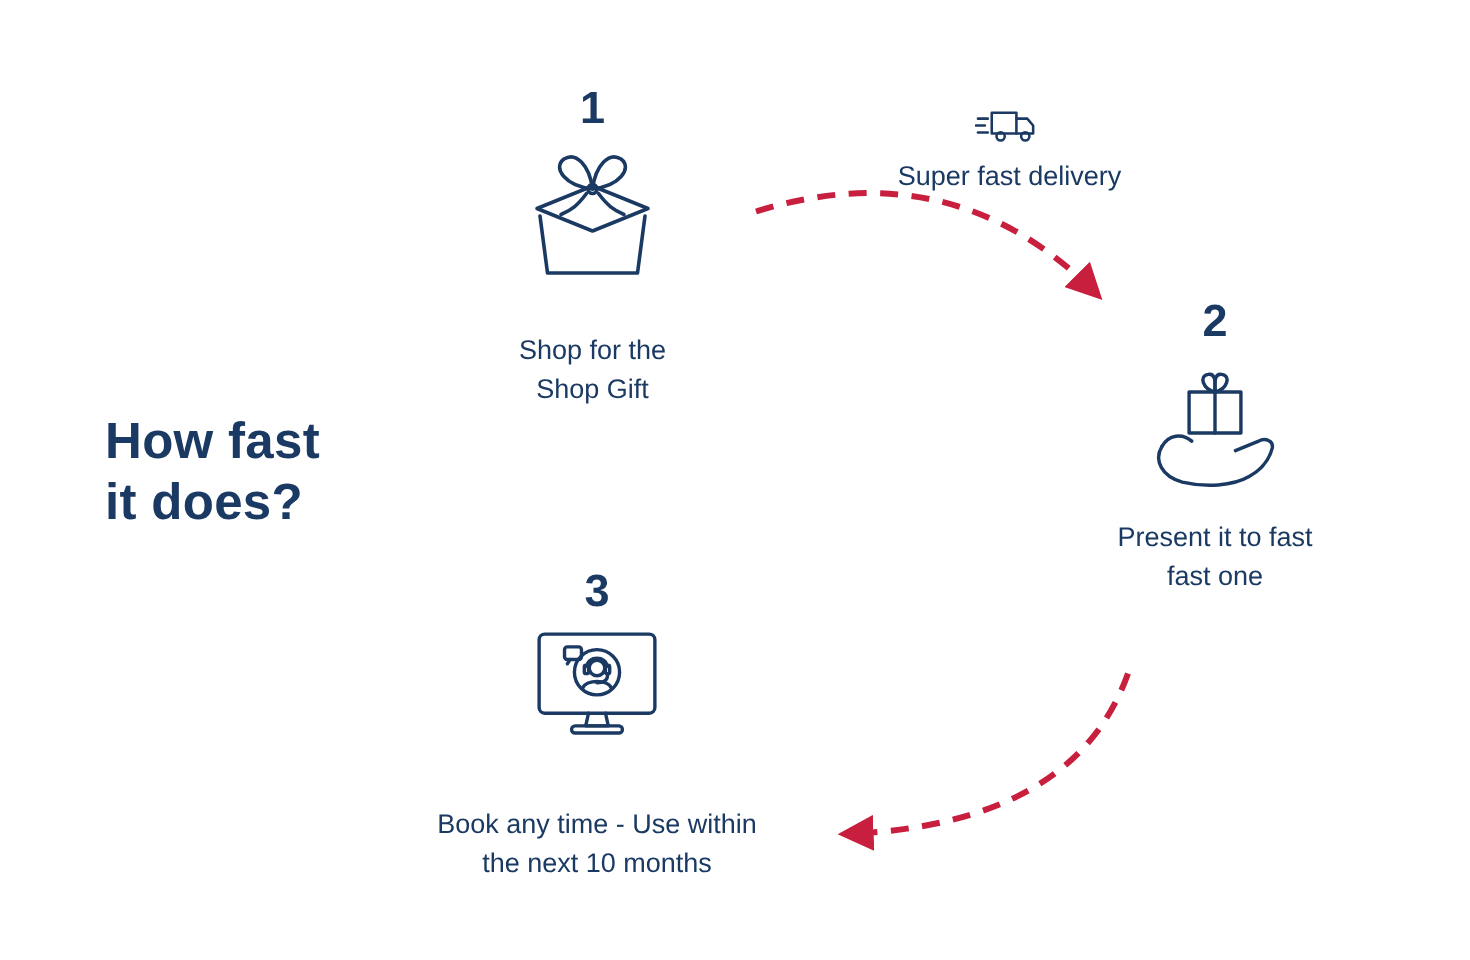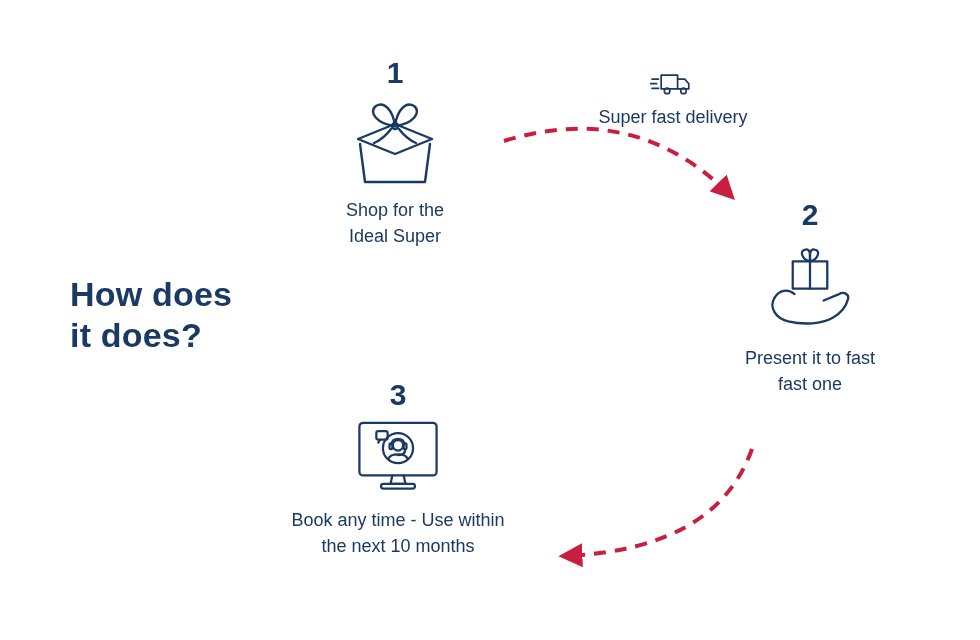--- a/index.html
+++ b/index.html
@@ -17,62 +17,62 @@
   .title {
     position: absolute; left: 70px; top: 274px;
     font-size: 34px; font-weight: 800; line-height: 1.2;
     color: var(--navy); letter-spacing: .2px;
   }
   .step { position: absolute; text-align: center; color: var(--navy); }
   .step .num { font-size: 30px; font-weight: 800; line-height: 1.1; margin-bottom: 8px; }
   .icon { display: block; margin: 0 auto; color: var(--navy); }
   .step .label { font-size: 18px; font-weight: 500; line-height: 1.45; }
   .step1 { left: 300px; top: 56px;  width: 190px; }
-  .step1 .label { margin-top: 10px; }
+  .step1 .label { margin-top: 33px; }
   .step2 { left: 712px; top: 198px; width: 196px; }
   .step2 .label { margin-top: 14px; }
   .step3 { left: 266px; top: 378px; width: 264px; }
-  .step3 .label { margin-top: 8px; }
+  .step3 .label { margin-top: 37px; }
   .delivery { position: absolute; left: 597px; top: 70px; width: 152px; text-align: center; color: var(--navy); }
   .delivery .dlabel { font-size: 18px; font-weight: 500; margin-top: 7px; }
 </style>
 </head>
 <body>
 
 <div class="canvas">
 
   <svg class="arrows" width="980" height="640" viewBox="0 0 980 640">
     <defs>
       <marker id="ah" markerWidth="6" markerHeight="6" refX="4.6" refY="3" orient="auto" markerUnits="strokeWidth">
         <path d="M0,0 L6,3 L0,6 Z" fill="currentColor"></path>
       </marker>
     </defs>
     <path d="M 504 141 Q 636 100 731 196" fill="none" stroke="currentColor" stroke-width="4" stroke-dasharray="12 9" marker-end="url(#ah)"></path>
     <path d="M 752 449 Q 716 550 564 556" fill="none" stroke="currentColor" stroke-width="4" stroke-dasharray="12 9" marker-end="url(#ah)"></path>
   </svg>
 
   <div class="title">
-    <div>How does</div>
+    <div>How fast</div>
     <div>it does?</div>
   </div>
 
   <div class="step step1">
     <div class="num">1</div>
     <svg class="icon" width="100" height="90" viewBox="0 0 100 90" fill="none" stroke="currentColor" stroke-width="2.4" stroke-linecap="round" stroke-linejoin="round">
       <path d="M50,29 C32,27 23,15 31,9 C39,4 48,13 50,29"></path>
       <path d="M50,29 C68,27 77,15 69,9 C61,4 52,13 50,29"></path>
       <circle cx="50" cy="29" r="3"></circle>
       <path d="M46,32 C40,40 36,43 29,46"></path>
       <path d="M54,32 C60,40 64,43 71,46"></path>
       <path d="M50,27 L87,42 L50,57 L13,42 Z"></path>
       <path d="M15,47 L20,85 L80,85 L85,47"></path>
     </svg>
     <div class="label">
       <div>Shop for the</div>
-      <div>Ideal Super</div>
+      <div>Shop Gift</div>
     </div>
   </div>
 
   <div class="delivery">
     <svg class="icon" width="46" height="30" viewBox="0 0 70 44" fill="none" stroke="currentColor" stroke-width="2.6" stroke-linecap="round" stroke-linejoin="round">
       <path d="M3,13 H13"></path>
       <path d="M1,20 H10"></path>
       <path d="M3,27 H13"></path>
       <rect x="17" y="7" width="25" height="21"></rect>
       <path d="M42,13 H53 L59,20 V28 H42"></path>

